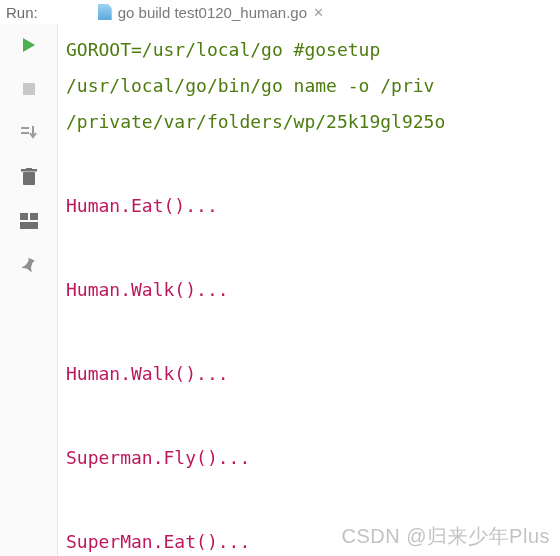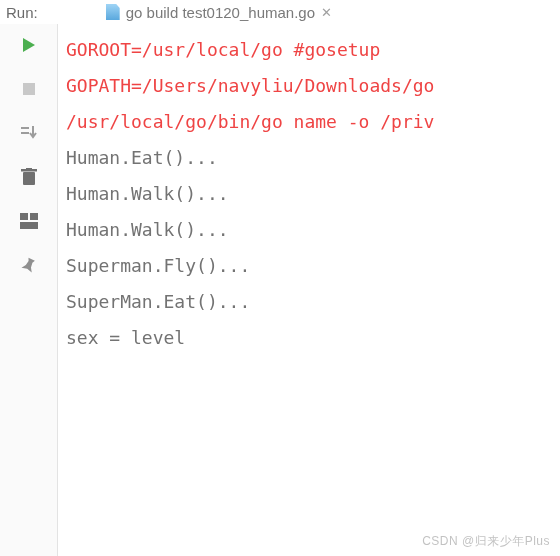--- a/index.html
+++ b/index.html
@@ -10,21 +10,20 @@
   width: 560px;
   height: 556px;
   overflow: hidden;
   position: relative;
 }
 .top-bar {
   height: 24px;
   display: flex;
   align-items: center;
   padding-left: 6px;
-  gap: 8px;
   color: #6b6b6b;
   font-family: -apple-system, "Segoe UI", sans-serif;
   font-size: 15px;
   overflow: hidden;
   white-space: nowrap;
 }
 .tab {
   display: flex;
   align-items: center;
   gap: 6px;
@@ -62,29 +61,29 @@
   color: #aeb1b5;
 }
 .console {
   flex: 1;
   padding: 8px 0 0 8px;
   line-height: 2.0;
   white-space: nowrap;
   overflow: hidden;
 }
 .line { height: 36px; display: flex; align-items: center; }
-.cmd { color: #ef4444; font-family: "Menlo","Consolas",monospace; }
-.out { color: #737373; }
+.cmd { color: #4d7c0f; font-family: "Menlo","Consolas",monospace; }
+.out { color: #be185d; margin-top: 48px; }
 .watermark {
   position: absolute;
   bottom: 6px;
   right: 10px;
   color: rgba(120,120,120,0.45);
   font-family: -apple-system, sans-serif;
-  font-size: 12px;
+  font-size: 20px;
   letter-spacing: 0.5px;
 }
 </style>
 </head>
 <body>
 
 <div class="top-bar">
   <span>Run:</span>
   <div class="tab">
     <span class="file-icon"></span>
@@ -129,22 +128,22 @@
     </div>
     <div class="tool">
       <svg width="18" height="18" viewBox="0 0 18 18" fill="#8f8f8f">
         <path d="M11 2 L16 7 L13 8 L10 12 L9 17 L6 12 L1 9 L6 8 L10 5 Z" transform="rotate(-20 9 9)"></path>
       </svg>
     </div>
   </div>
 
   <div class="console" id="console">
       <div class="line cmd">GOROOT=/usr/local/go #gosetup</div>
-      <div class="line cmd">GOPATH=/Users/navyliu/Downloads/go</div>
       <div class="line cmd">/usr/local/go/bin/go name -o /priv</div>
+      <div class="line cmd">/private/var/folders/wp/25k19gl925o</div>
       <div class="line out">Human.Eat()...</div>
       <div class="line out">Human.Walk()...</div>
       <div class="line out">Human.Walk()...</div>
       <div class="line out">Superman.Fly()...</div>
       <div class="line out">SuperMan.Eat()...</div>
       <div class="line out">sex =  level</div>
     </div>
 </div>
 
 <div class="watermark">CSDN @归来少年Plus</div>

